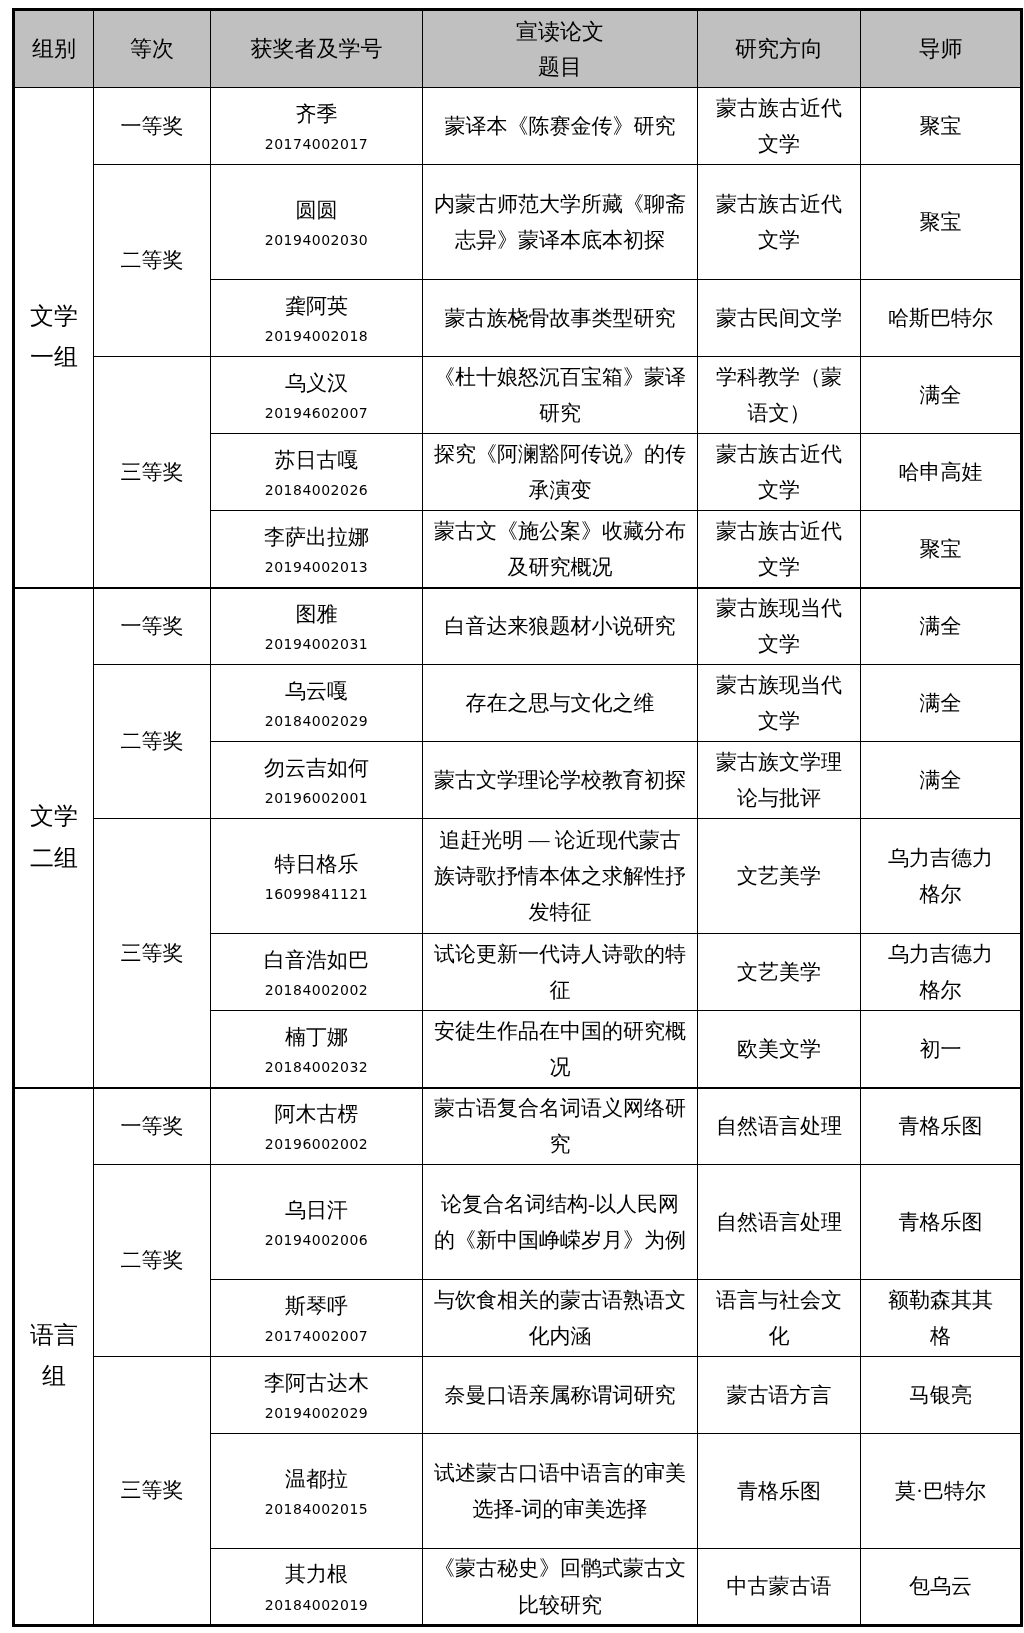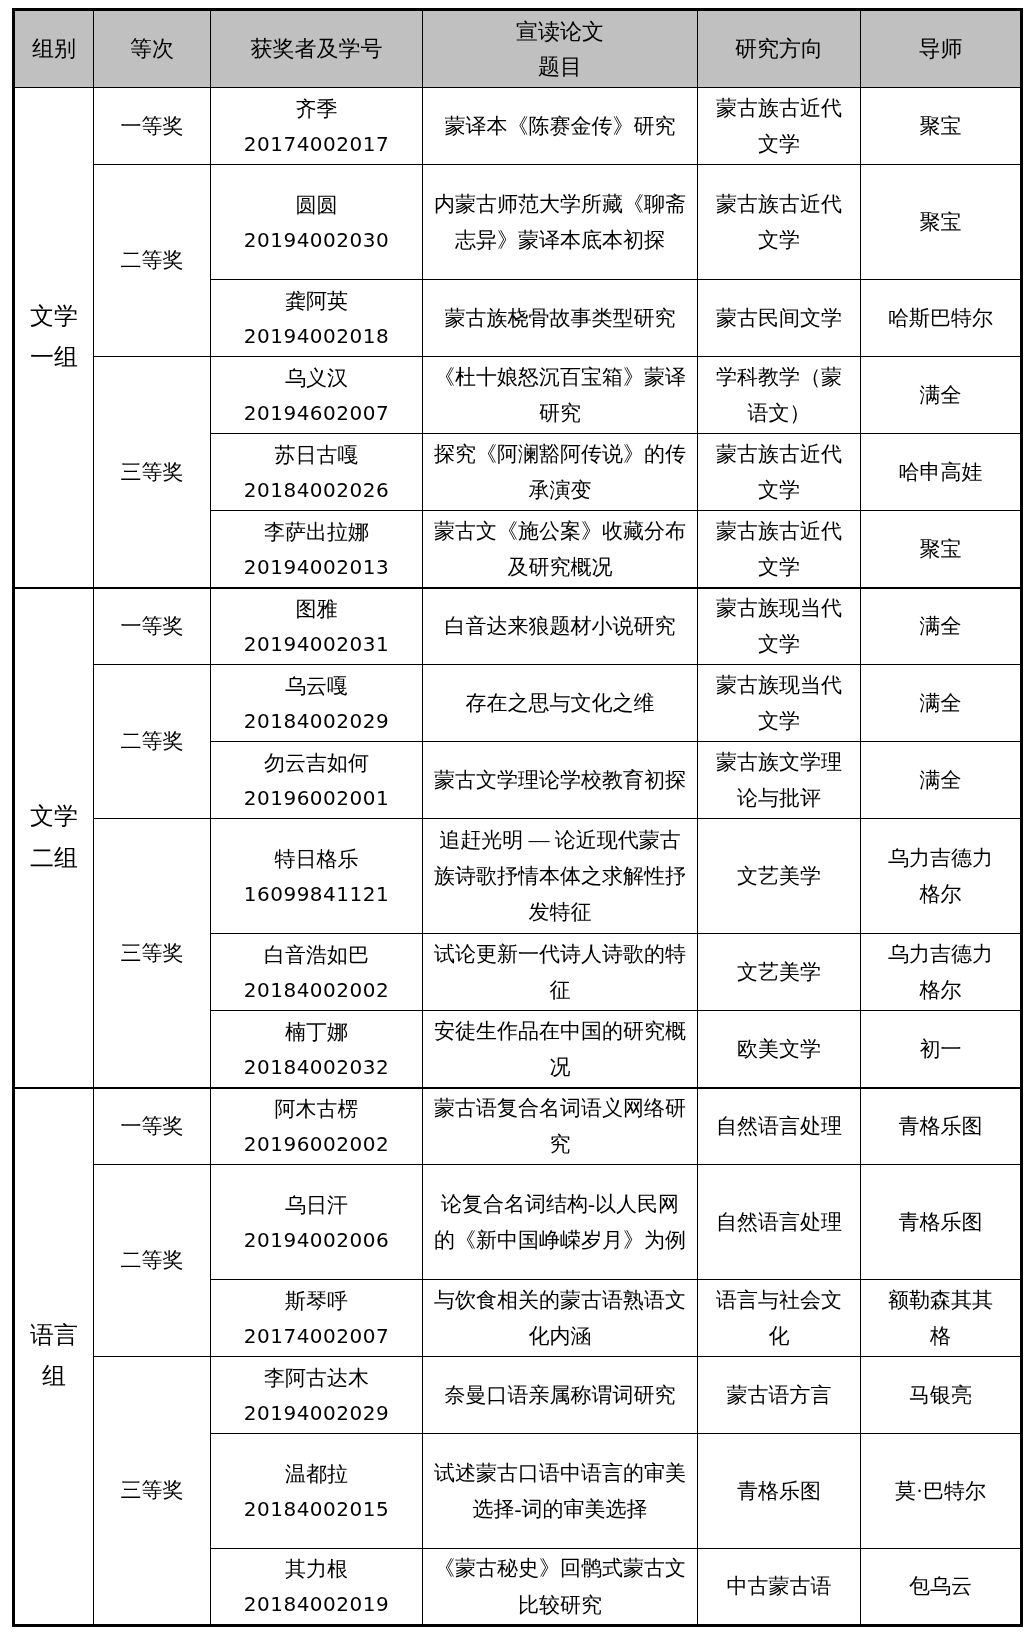--- a/index.html
+++ b/index.html
@@ -44,21 +44,21 @@
   tr.r-norm { height: 77px; }
   tr.r-tall { height: 115px; }
   td.group-cell { padding: 0 13px; font-size: 24px; }
   td.rank-cell  { padding: 0 8px; }
   td.winner-cell { padding: 0 6px; }
   td.title-cell  { padding: 0 8px; margin-top: 33px; }
   td.dir-cell    { padding: 0 18px; }
   td.adv-cell    { padding: 0 18px; font-family: Liberation Serif, serif; }
   .winner-id {
     font-family: "DejaVu Sans", "Liberation Sans", sans-serif;
-    font-size: 20px;
+    font-size: 14px;
     letter-spacing: 0.5px;
   }
   tr.g-start td { border-top: 2.5px solid #000; }
 </style>
 </head>
 <body>
 
 <div class="sheet">
 <table class="awards">
   <colgroup>

